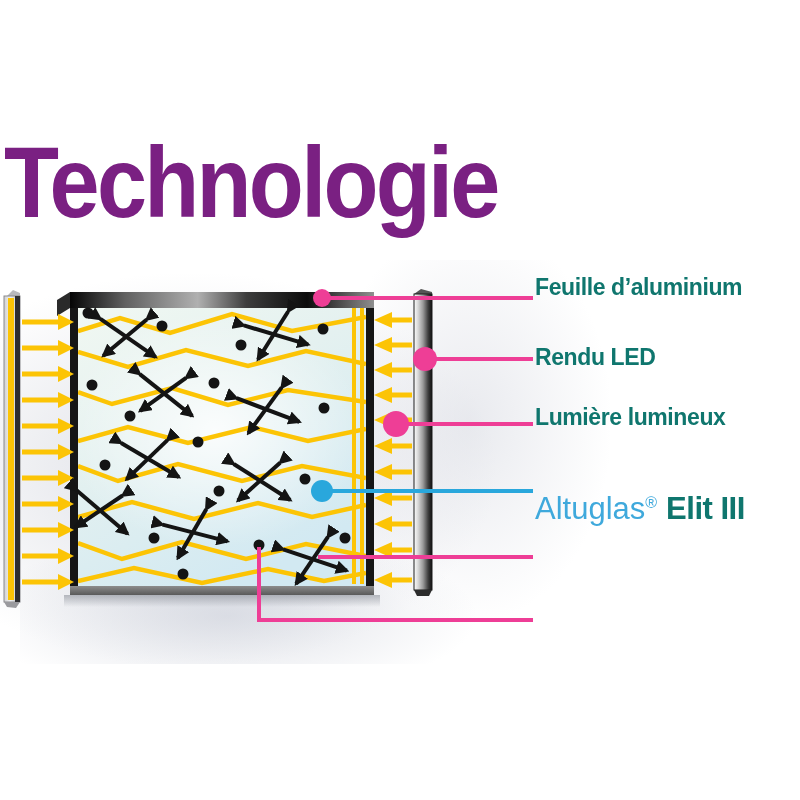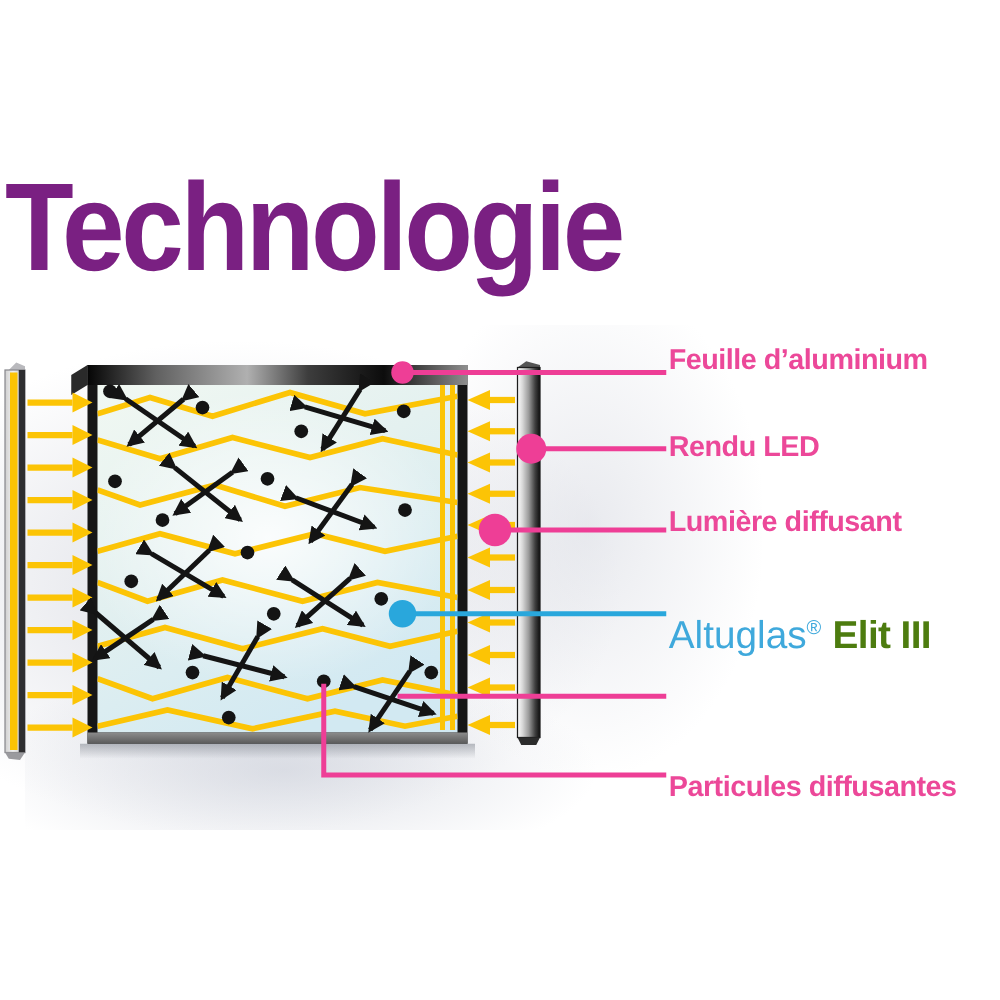--- a/index.html
+++ b/index.html
@@ -10,25 +10,25 @@
           background:radial-gradient(ellipse at 45% 50%,rgba(198,201,212,.62),rgba(198,201,212,0) 70%);}
   .cloud2{left:330px;top:260px;width:280px;height:360px;
           background:radial-gradient(ellipse at 50% 45%,rgba(205,208,218,.45),rgba(205,208,218,0) 72%);}
   .cloud3{left:20px;top:560px;width:460px;height:140px;
           background:radial-gradient(ellipse at 45% 40%,rgba(190,195,208,.5),rgba(190,195,208,0) 70%);}
   h1.title{position:absolute;left:4px;top:132px;margin:0;font-size:100px;line-height:100px;
            font-weight:bold;letter-spacing:-3px;color:#7A2082;
            transform:scaleX(.9);transform-origin:0 50%;white-space:nowrap;}
   svg.diagram{position:absolute;left:0;top:0;}
   .lbl{position:absolute;left:535px;font-weight:bold;font-size:23px;line-height:30px;
-       color:#ec4899;white-space:nowrap;letter-spacing:-0.4px;}
+       color:#0f766e;white-space:nowrap;letter-spacing:-0.4px;}
   .lbl-altuglas{position:absolute;left:535px;font-size:31px;line-height:38px;white-space:nowrap;}
   .lbl-altuglas .brand{color:#3FA9DC;font-weight:normal;text-align:right;}
   .lbl-altuglas sup{color:#3FA9DC;font-size:16px;font-weight:normal;}
-  .lbl-altuglas .product{color:#4d7c0f;font-weight:bold;margin-left:9px;letter-spacing:-0.5px;}
+  .lbl-altuglas .product{color:#0f766e;font-weight:bold;margin-left:9px;letter-spacing:-0.5px;}
 </style>
 </head>
 <body>
 
 <div class="page">
   <div class="cloud cloud1"></div>
   <div class="cloud cloud2"></div>
   <div class="cloud cloud3"></div>
 
   <h1 class="title">Technologie</h1>
@@ -208,19 +208,18 @@
       <circle cx="396" cy="424" r="13" fill="#EE3E96"></circle>
       <polyline points="322,491 533,491" fill="none" stroke="#29A7DC" stroke-width="4"></polyline>
       <circle cx="322" cy="491" r="11" fill="#29A7DC"></circle>
       <polyline points="318,557 533,557" fill="none" stroke="#EE3E96" stroke-width="4"></polyline>
       <polyline points="259,547 259,620 533,620" fill="none" stroke="#EE3E96" stroke-width="4"></polyline>
     </svg>
 
   <div class="lbl" style="top:272px">Feuille d’aluminium</div>
   <div class="lbl" style="top:342px">Rendu LED</div>
   <div class="lbl" style="top:402px">
-    <span>Lumière diffusant</span><br>
+    <span>Lumière lumineux</span><br>
   </div>
   <div class="lbl-altuglas" style="top:484px">
     <span class="brand">Altuglas</span><sup>®</sup><span class="product">Elit III</span>
   </div>
-  <div class="lbl" style="top:614px">Particules diffusantes</div>
 </div>
 
 </body></html>

